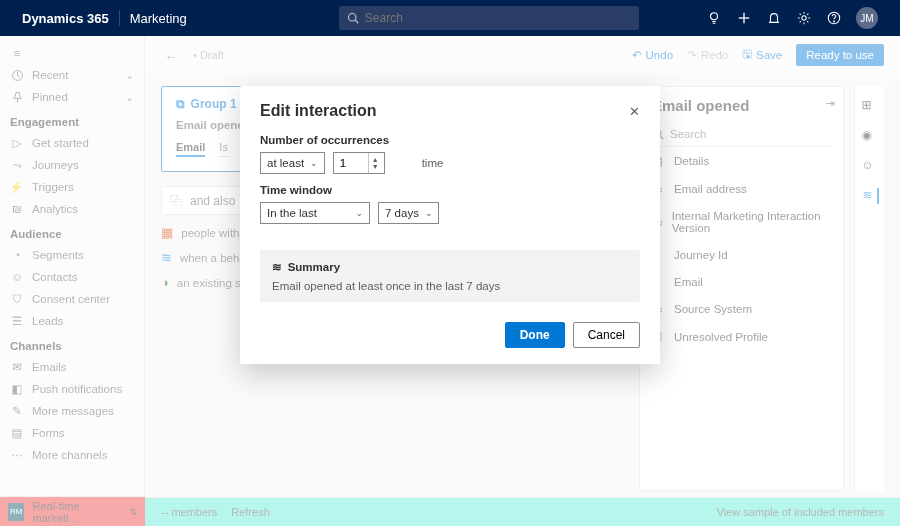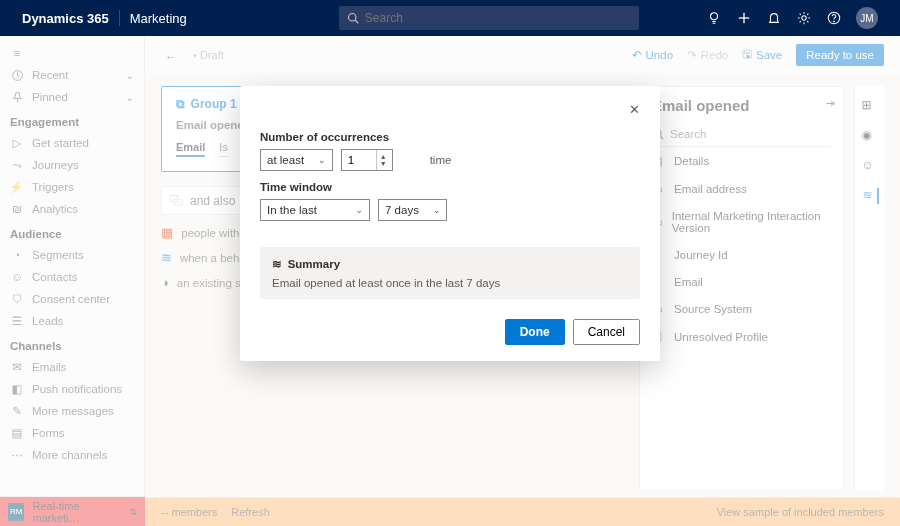--- a/index.html
+++ b/index.html
@@ -49,31 +49,31 @@
   .right-title { font-weight:700; font-size:15px; margin-bottom:10px;}
   .right-coll { position:absolute; right:8px; top:10px; color:#605e5c; font-size:11px;}
   .right-search { display:flex; align-items:center; gap:6px; border-bottom:1px solid #e1dfdd; padding:4px 0 6px; color:#605e5c;}
   .right-search input { border:none; outline:none; flex:1; font-size:11.5px; }
   .right-item { display:flex; align-items:center; gap:8px; padding:7px 0; color:#323130; font-size:11.5px; cursor:pointer; }
   .right-item .ico { color:#605e5c; width:14px; }
   .rail { width:30px; border-left:1px solid #e1dfdd; background:#fff; display:flex; flex-direction:column; align-items:center; gap:14px; padding-top:12px;}
   .rail .ico { color:#323130; width:16px; height:16px; }
   .rail .active { color:#0078d4; border-right:2px solid #0078d4; padding-right:2px; margin-right:-2px;}
   
-  .builder-footer { border-top:1px solid #e1dfdd; padding:8px 16px; display:flex; align-items:center; gap:14px; font-size:11px; color:#605e5c; background:#fdba74;}
+  .builder-footer { border-top:1px solid #e1dfdd; padding:8px 16px; display:flex; align-items:center; gap:14px; font-size:11px; color:#605e5c; background:#5eead4;}
   .builder-footer .right { margin-left:auto; }
   
   .overlay { position:absolute; inset:36px 0 0 0; background:rgba(255,255,255,0.55); display:flex; align-items:flex-start; justify-content:center; padding-top:50px; }
   .modal { width:420px; background:#fff; border-radius:2px; box-shadow:0 10px 30px rgba(0,0,0,0.2); padding:16px 20px; }
   .modal-head { display:flex; align-items:center; margin-bottom:14px;}
   .modal-title { font-size:16px; font-weight:600;}
   .close { margin-left:auto; color:#605e5c; cursor:pointer; font-size:13px;}
   .field-label { font-size:11.5px; font-weight:600; margin:10px 0 6px; color:#323130;}
   .field-row { display:flex; align-items:center; gap:8px; }
-  .sel { border:1px solid #8a8886; padding:4px 6px; font-size:11.5px; display:flex; align-items:center; gap:14px; background:#fff; }
+  .sel { border:1px solid #8a8886; padding:4px 6px; font-size:11.5px; display:flex; align-items:center; gap:6px; background:#fff; }
   .sel .chev { font-size:9px; color:#605e5c; }
   .num { border:1px solid #8a8886; width:52px; display:flex; align-items:stretch; }
   .num input{ border:none; width:34px; padding:4px 6px; font-size:11.5px; outline:none;}
   .num .spin { display:flex; flex-direction:column; justify-content:center; border-left:1px solid #c8c6c4; width:14px;}
   .num .spin div{ font-size:7px; text-align:center; color:#605e5c; line-height:7px;}
   .suffix { font-size:11.5px; color:#605e5c;padding-left:29px; }
   .summary-box { background:#f3f2f1; border-radius:2px; margin-top:26px; padding:10px 12px; }
   .summary-head { display:flex; gap:6px; font-weight:600; font-size:11.5px; align-items:center;}
   .summary-text { font-size:11.5px; color:#605e5c; margin-top:6px;}
   .modal-actions { display:flex; justify-content:flex-end; gap:8px; margin-top:20px;}
@@ -329,20 +329,21 @@
       <span>-- members</span>
       <span style="color:#605e5c;">Refresh</span>
       <span class="right">View sample of included members</span>
     </div>
   </div>
 </div>
 
 <div class="overlay">
   <div class="modal">
     <div class="modal-head">
+      <span class="modal-title">Edit interaction</span>
       <span class="close">✕</span>
     </div>
     <div class="field-label">Number of occurrences</div>
     <div class="field-row">
       <div class="sel">
         <span>at least</span>
         <span class="chev">⌄</span>
       </div>
       <div class="num">
         <input value="1" style="">

